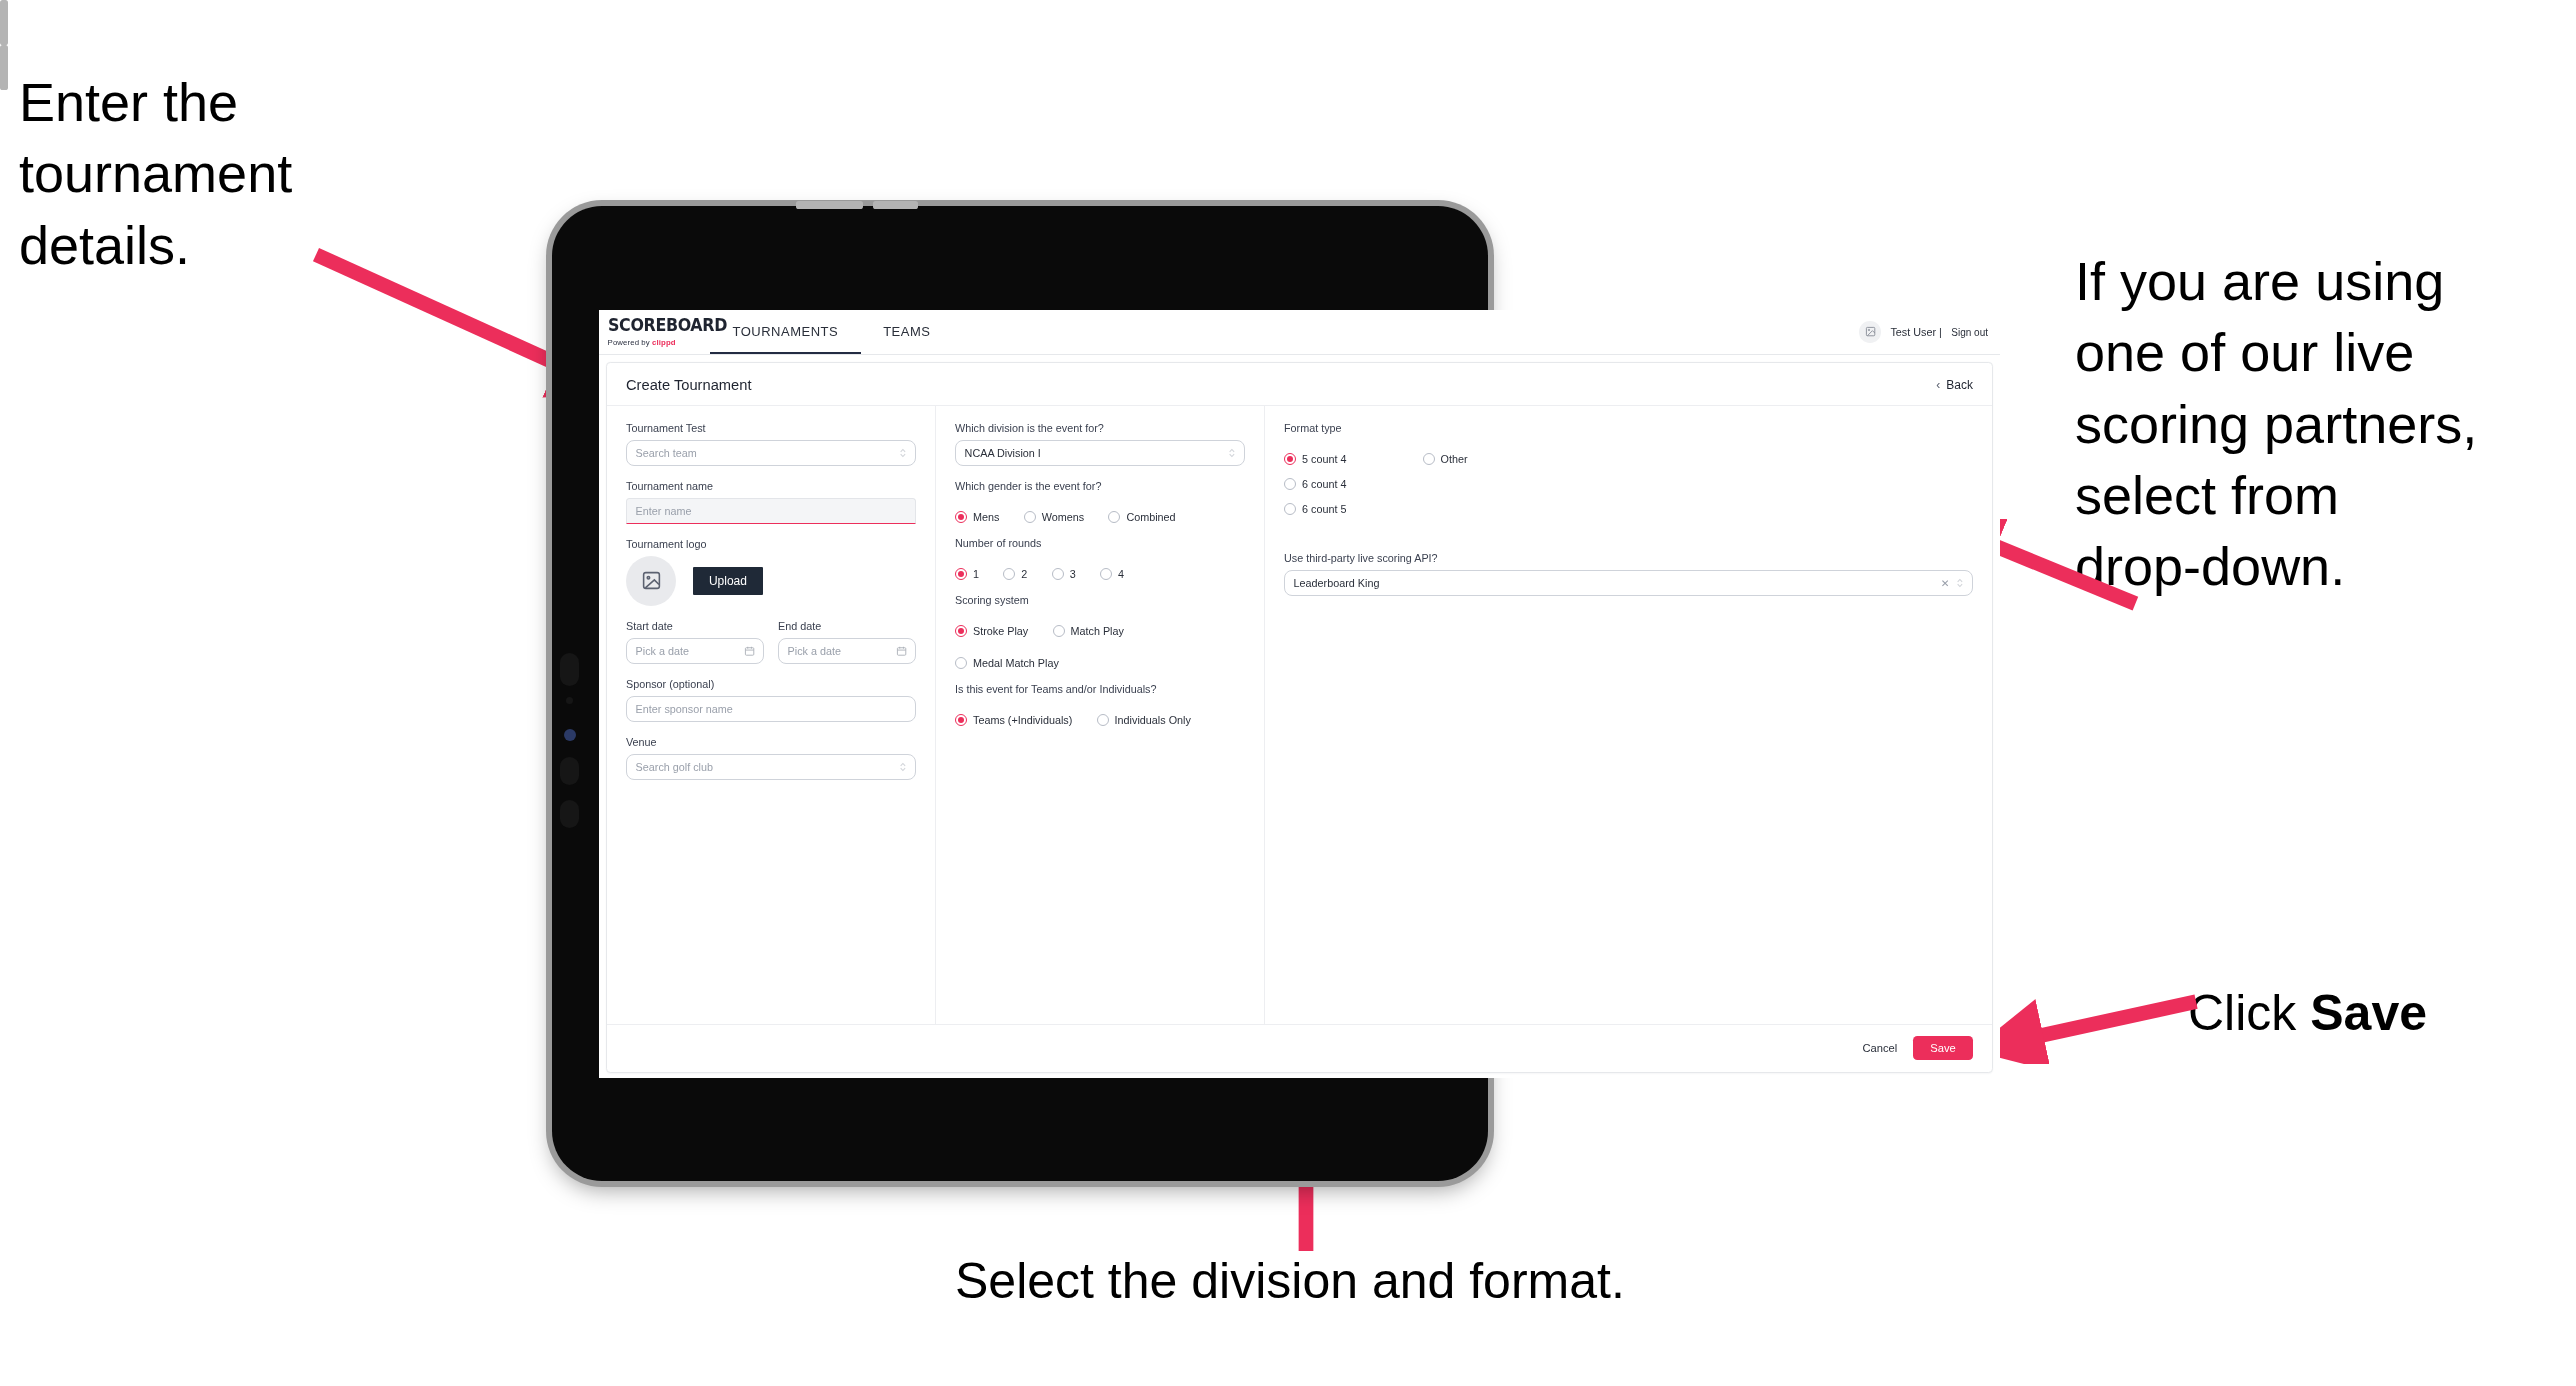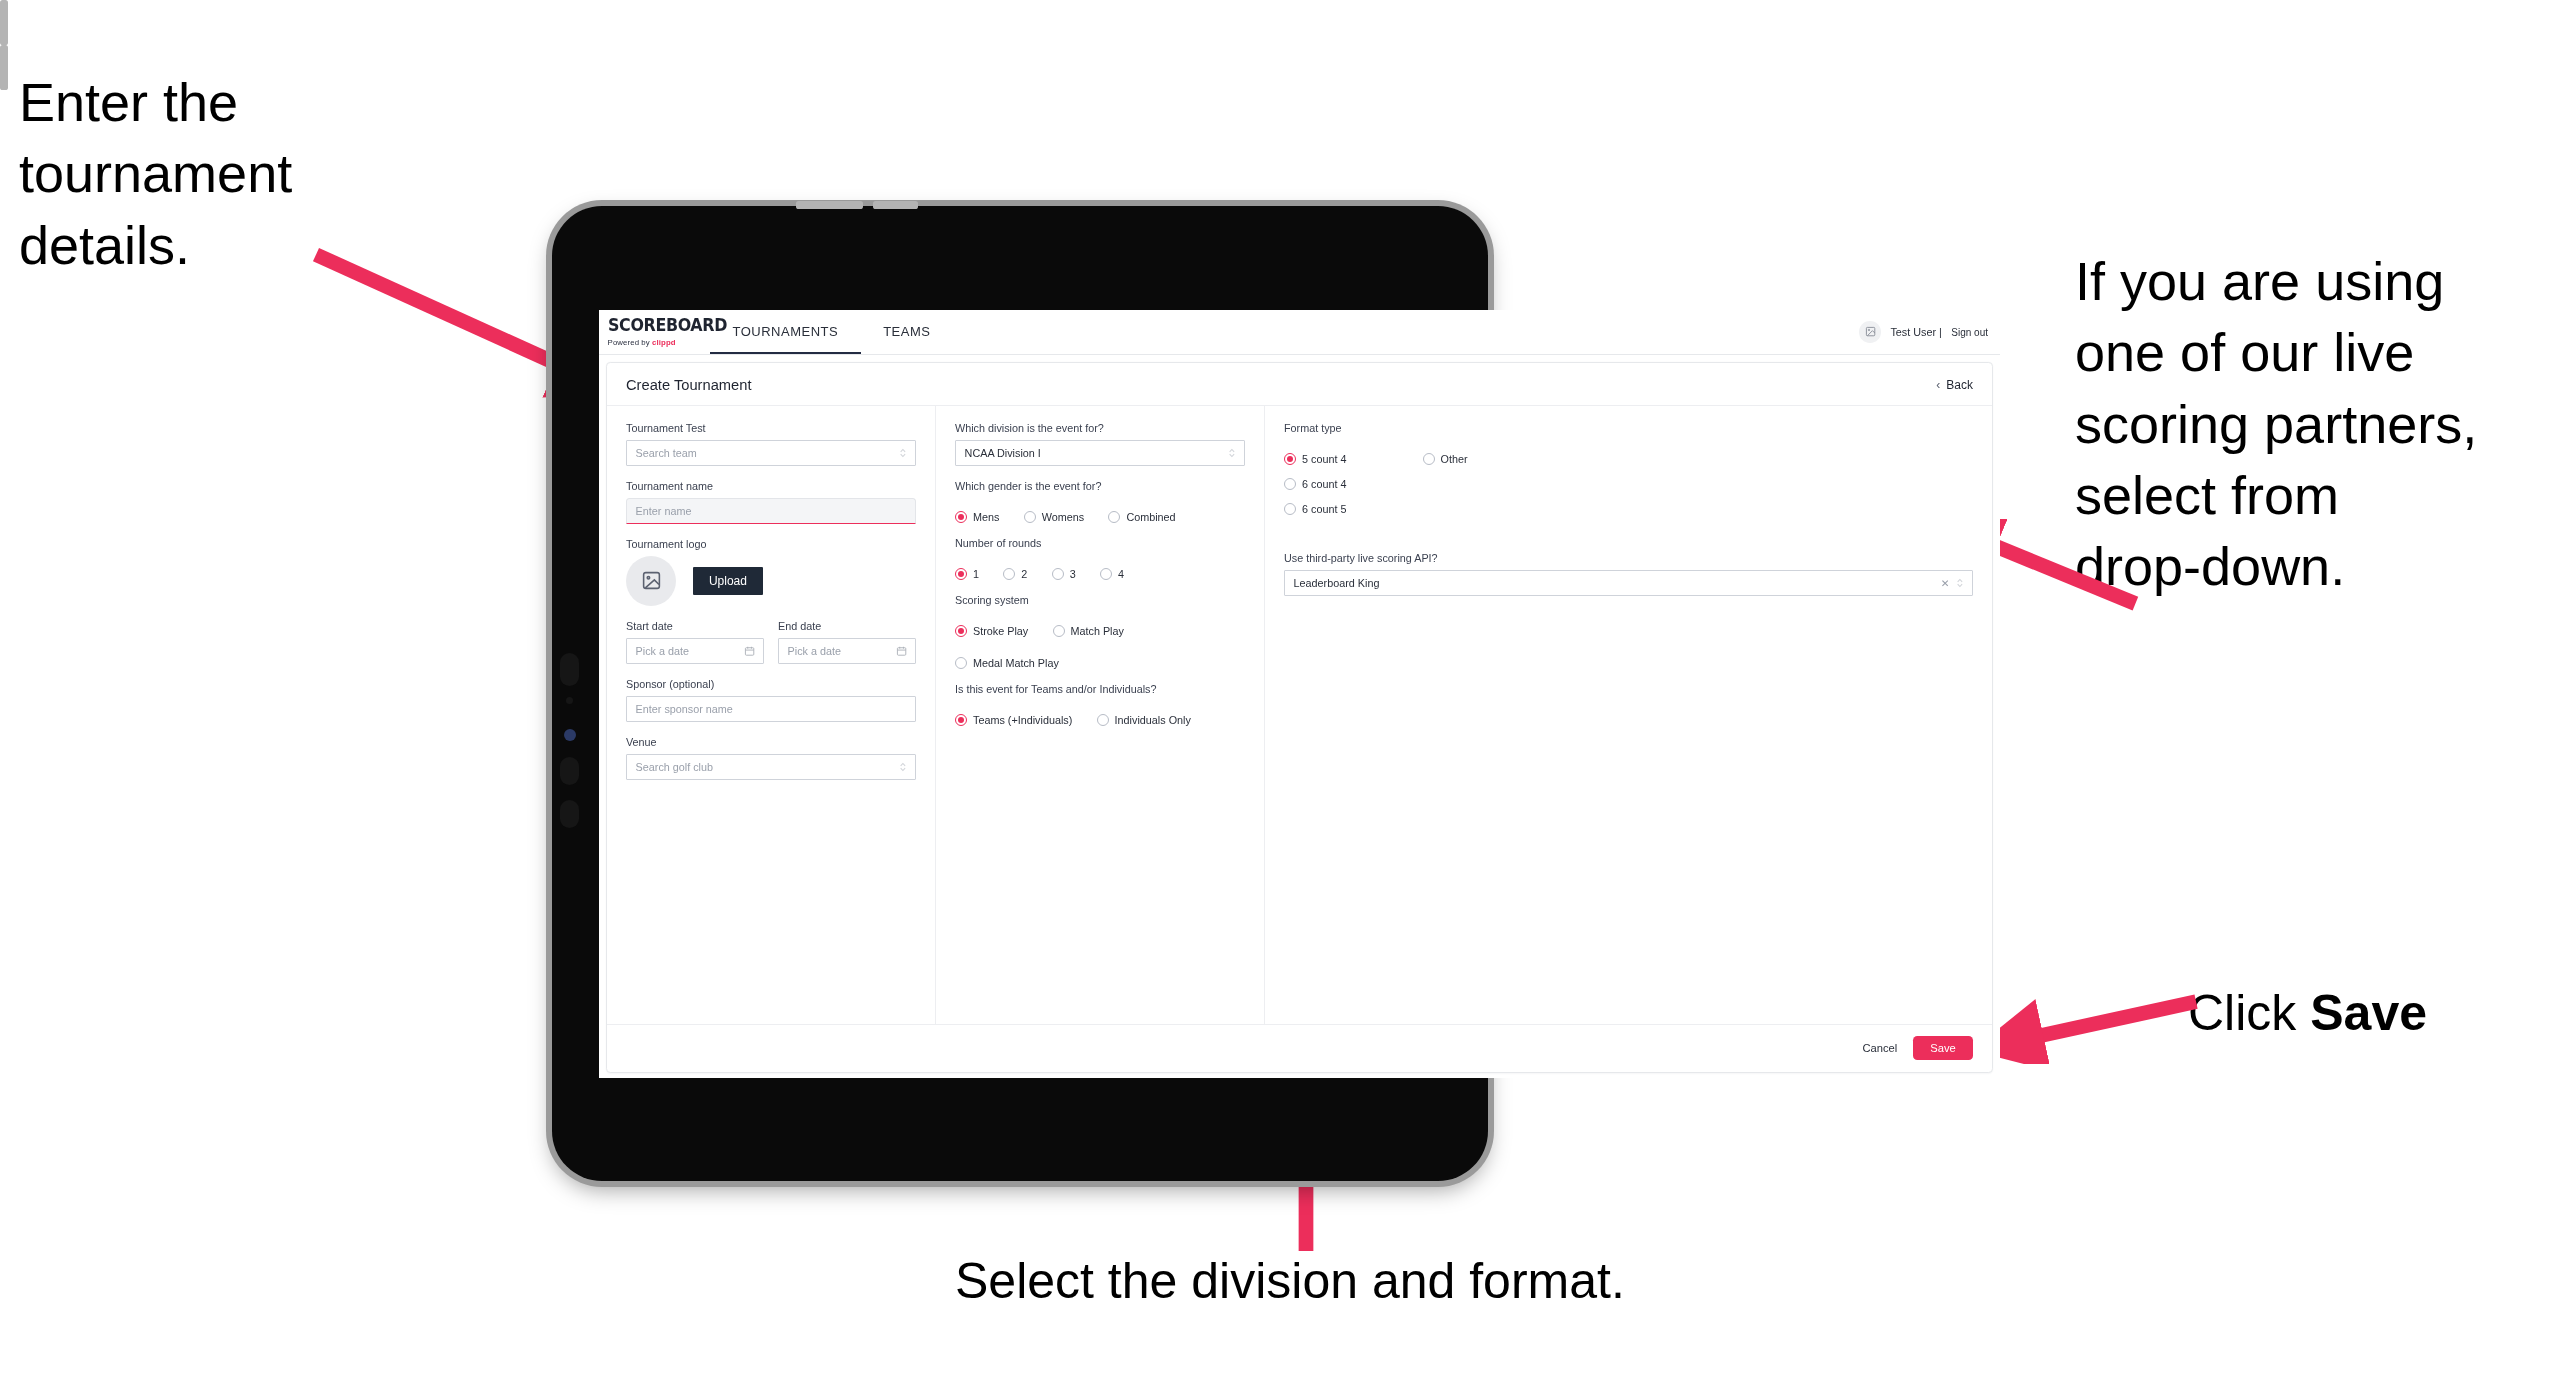--- a/index.html
+++ b/index.html
@@ -109,21 +109,21 @@
   .columns { display:flex; flex: 1; border-top: 0.9px solid #edeef1; }
   .col { padding: 15.6px 19px 0 19px; }
   .col-1 { width: 329px; border-right: 0.9px solid #edeef1; }
   .col-2 { width: 329px; border-right: 0.9px solid #edeef1; }
   .col-3 { flex: 1; }
 
   .flabel { font-size: 10.8px; color:#3b4150; margin-bottom: 6px; }
   .fgroup { margin-bottom: 14px; }
 
   .inp {
-    width: 100%; height: 26px; border: 0.9px solid #cfd3da; border-radius: 1px;
+    width: 100%; height: 26px; border: 0.9px solid #cfd3da; border-radius: 8px;
     background: #fff; display:flex; align-items:center;
     padding: 0 8.6px; font-size: 10.8px; color:#9aa0ab;
     position: relative; cursor: text;
   }
   .inp.filled { color:#2a2f3a; }
   .inp.focusfield {
     background:#f4f5f7; border:0.9px solid #e3e5e9; border-bottom: 1.7px solid #ec2e5b;
     border-radius: 3.5px 3.5px 0 0;
   }
   .inp .rt { position:absolute; right: 7.8px; top:50%; transform: translateY(-50%); display:flex; align-items:center; gap:7px;}

